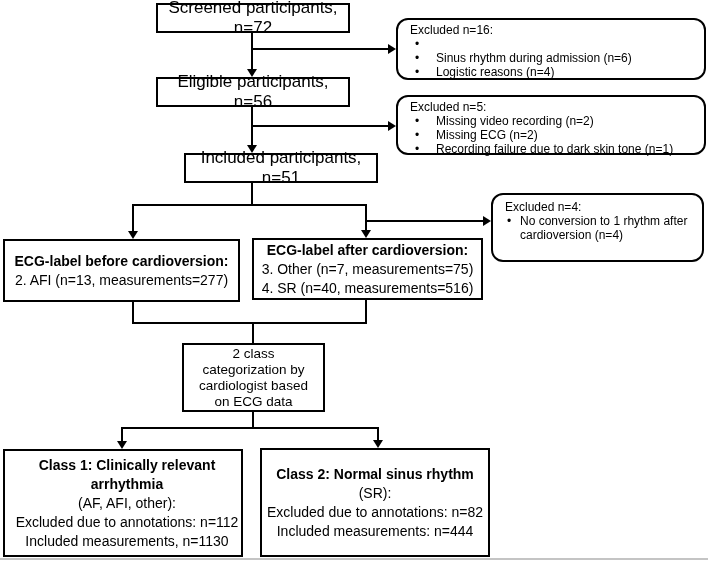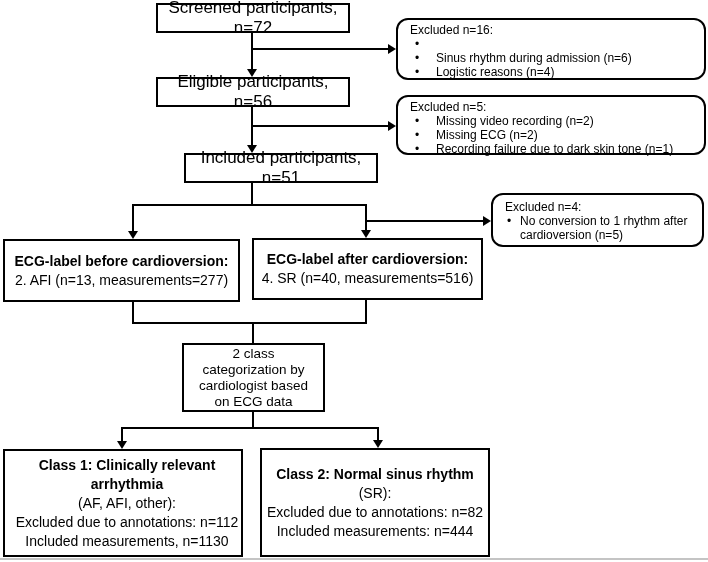--- a/index.html
+++ b/index.html
@@ -85,35 +85,36 @@
     <div class="bullet-row">
       <span class="bullet">•</span>
       <span>Recording failure due to dark skin tone (n=1)</span>
     </div>
   </div>
 
   <div class="box center-box plabel" style="left:156px; top:153px; width:194px; height:30px;margin-left:28px;">
     <div>Included participants, n=51</div>
   </div>
 
-  <div class="box rbox narrow" style="left:491px; top:193px; width:213px; height:54px; padding-top:5px;">
+  <div class="box rbox narrow" style="left:491px; top:193px; width:213px; height:69px; padding-top:5px;">
     <div>Excluded n=4:</div>
     <div class="bullet-row">
       <span class="bullet">•</span>
-      <span class="wrapline">No conversion to 1 rhythm after cardioversion (n=5)</span>
+      <span class="wrapline">No conversion to 1 rhythm after cardioversion (n=4)</span>
     </div>
   </div>
 
   <div class="box center-box ecg-box" style="left:3px; top:239px; width:237px; height:63px;">
     <div class="bold">ECG-label before cardioversion:</div>
     <div>2. AFI (n=13, measurements=277)</div>
   </div>
 
   <div class="box center-box ecg-box" style="left:252px; top:238px; width:231px; height:62px;">
     <div class="bold">ECG-label after cardioversion:</div>
+    <div>3. Other (n=7, measurements=75)</div>
     <div>4. SR (n=40, measurements=516)</div>
   </div>
 
   <div class="box center-box cat-box" style="left:182px; top:343px; width:143px; height:69px;">
     <div>2 class</div>
     <div>categorization by</div>
     <div>cardiologist based</div>
     <div>on ECG data</div>
   </div>
 

